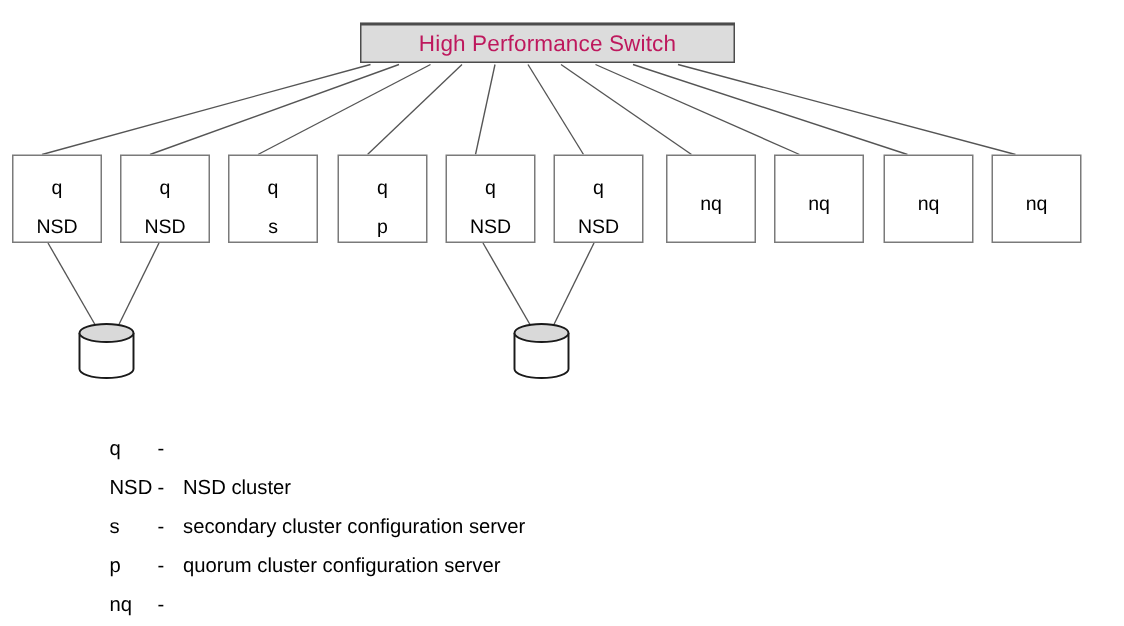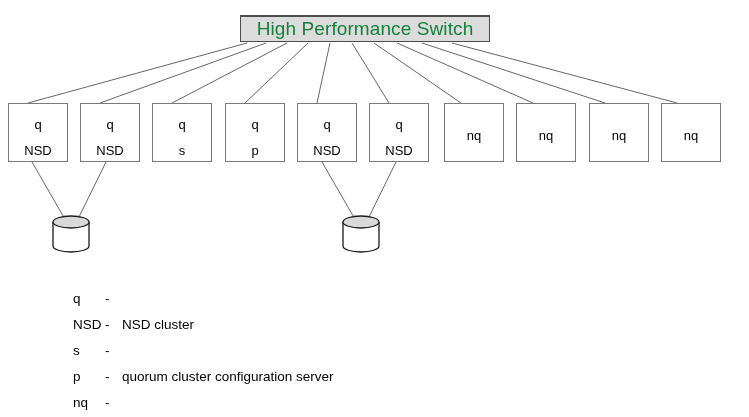--- a/index.html
+++ b/index.html
@@ -38,23 +38,23 @@
     height: 27px;
     background: #dcdcdc;
     border: 1px solid #4c4c4c;
     border-top-width: 2px;
     box-sizing: border-box;
     display: flex;
     align-items: center;
     justify-content: center;
   }
   .switch-label {
-    font-size: 19px;
+    font-size: 15px;
     letter-spacing: 0.1px;
-    color: #15803d;
+    color: #be185d;
   }
   .node-box {
     position: absolute;
     top: 103px;
     width: 60px;
     height: 59px;
     background: #ffffff;
     border: 1px solid #7a7a7a;
     box-sizing: border-box;
   }
@@ -197,20 +197,21 @@
       <span class="legend-dash">-</span>
     </div>
     <div class="legend-row">
       <span class="legend-sym">NSD</span>
       <span class="legend-dash">-</span>
       <span class="legend-desc">NSD cluster</span>
     </div>
     <div class="legend-row">
       <span class="legend-sym">s</span>
       <span class="legend-dash">-</span>
+      <span class="legend-desc">secondary cluster configuration server</span>
     </div>
     <div class="legend-row">
       <span class="legend-sym">p</span>
       <span class="legend-dash">-</span>
       <span class="legend-desc">quorum cluster configuration server</span>
     </div>
     <div class="legend-row">
       <span class="legend-sym">nq</span>
       <span class="legend-dash">-</span>
     </div>

